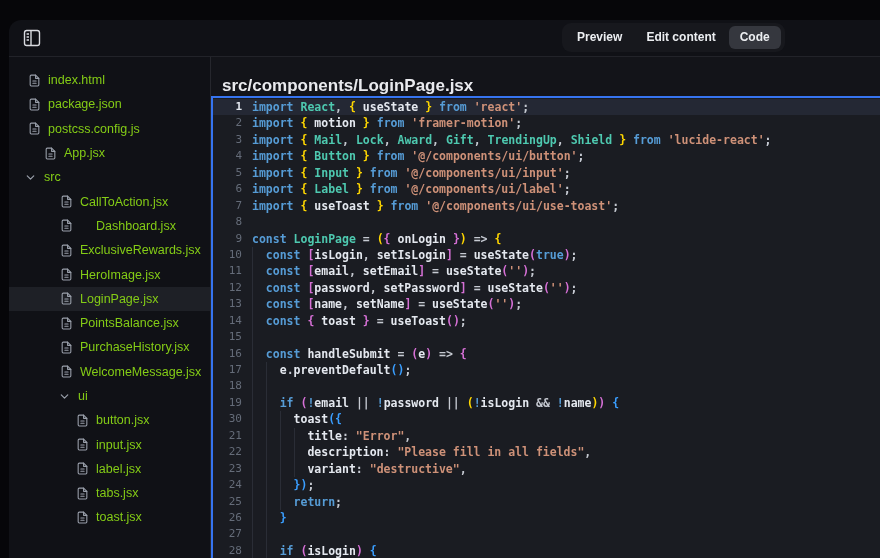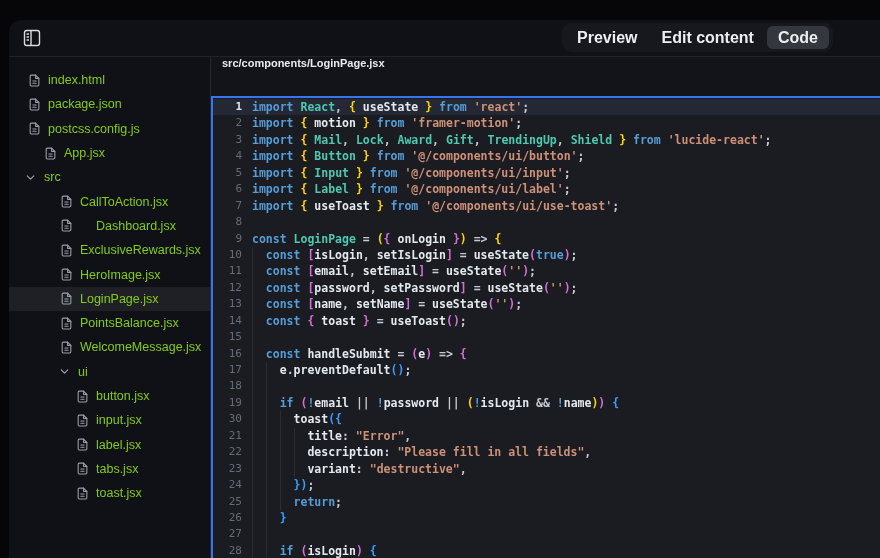--- a/index.html
+++ b/index.html
@@ -9,35 +9,35 @@
          border-top-left-radius:12px;overflow:hidden;}
 
   
   .topbar{position:absolute;top:0;left:0;right:0;height:36px;border-bottom:1px solid #222329;}
   .toggle-btn{position:absolute;left:12px;top:7px;width:22px;height:22px;background:none;border:0;
               padding:2px;cursor:pointer;color:#d9dbe0;}
   .toggle-btn svg{display:block;}
   .tab-group{position:absolute;left:553px;top:3px;height:29px;display:flex;align-items:center;gap:2px;
              background:#17181d;border-radius:9px;padding:0 4px;}
   .tab{border:0;background:transparent;color:#eceef1;font-family:"Liberation Sans",sans-serif;
-       font-size:16px;font-weight:700;padding:5px 11px;border-radius:6px;cursor:pointer;line-height:13px;}
+       font-size:12px;font-weight:700;padding:5px 11px;border-radius:6px;cursor:pointer;line-height:13px;}
   .tab.active{background:#35373e;}
 
   
   .sidebar{position:absolute;top:37px;left:0;width:201px;bottom:0;padding-top:11px;overflow:hidden;}
   .trow{display:flex;align-items:center;height:24.3px;color:#84cc16;font-size:12.5px;cursor:pointer;}
   .trow.sel{background:#1e2026;}
   .trow .ticon{display:inline-flex;width:13px;height:13px;margin-right:7px;color:#9aa0ab;flex:none;}
   .trow .ticon svg{display:block;}
   .tlabel{white-space:nowrap;}
 
   
   .main{position:absolute;top:37px;left:201px;right:0;bottom:0;background:#131419;border-left:1px solid #26272d;}
-  .path-header{height:39px;display:flex;align-items:flex-start;padding-left:11px;color:#e9eaee;
-               font-size:11px;font-weight:700;}
+  .path-header{height:39px;display:flex;align-items:flex-end;padding-left:11px;color:#e9eaee;
+               font-size:17px;font-weight:700;}
   .code-block{position:absolute;top:39px;left:0;right:0;bottom:0;background:#1a1c22;
               border-top:2px solid #3674f0;border-left:2px solid #3674f0;overflow:hidden;padding-top:1px;}
   .cl{display:flex;height:16.45px;line-height:16.45px;
       font-family:"DejaVu Sans Mono","Liberation Mono",monospace;font-size:11.5px;font-weight:600;}
   .cl.active{background:#242834;}
   .ln{width:29px;flex:none;text-align:right;padding-right:10px;color:#656c79;font-weight:400;
       font-size:11px;user-select:none;}
   .cl.active .ln{color:#e3e8f0;font-weight:700;}
   .lc{white-space:pre;}
   .g{display:inline-block;width:2ch;height:16.45px;vertical-align:top;box-shadow:inset 1px 0 0 #2a2d36;}
@@ -200,20 +200,31 @@
           </div>
           <div class="trow" style="padding-left: 51px;">
             <span class="ticon">
               <svg width="13" height="13" viewBox="0 0 24 24" fill="none" stroke="currentColor" stroke-width="2" stroke-linecap="round" stroke-linejoin="round">
                 <path d="M14 2H6a2 2 0 0 0-2 2v16a2 2 0 0 0 2 2h12a2 2 0 0 0 2-2V8z"></path>
                 <polyline points="14 2 14 8 20 8"></polyline>
                 <line x1="9" y1="13" x2="15" y2="13"></line>
                 <line x1="9" y1="17" x2="15" y2="17"></line>
               </svg>
             </span>
+            <span class="tlabel">PurchaseHistory.jsx</span>
+          </div>
+          <div class="trow" style="padding-left: 51px;">
+            <span class="ticon">
+              <svg width="13" height="13" viewBox="0 0 24 24" fill="none" stroke="currentColor" stroke-width="2" stroke-linecap="round" stroke-linejoin="round">
+                <path d="M14 2H6a2 2 0 0 0-2 2v16a2 2 0 0 0 2 2h12a2 2 0 0 0 2-2V8z"></path>
+                <polyline points="14 2 14 8 20 8"></polyline>
+                <line x1="9" y1="13" x2="15" y2="13"></line>
+                <line x1="9" y1="17" x2="15" y2="17"></line>
+              </svg>
+            </span>
             <span class="tlabel">WelcomeMessage.jsx</span>
           </div>
           <div class="trow" style="padding-left: 49px;">
             <span class="ticon">
               <svg width="13" height="13" viewBox="0 0 24 24" fill="none" stroke="currentColor" stroke-width="2.2" stroke-linecap="round" stroke-linejoin="round">
                 <polyline points="6 9 12 15 18 9"></polyline>
               </svg>
             </span>
             <span class="tlabel">ui</span>
           </div>

